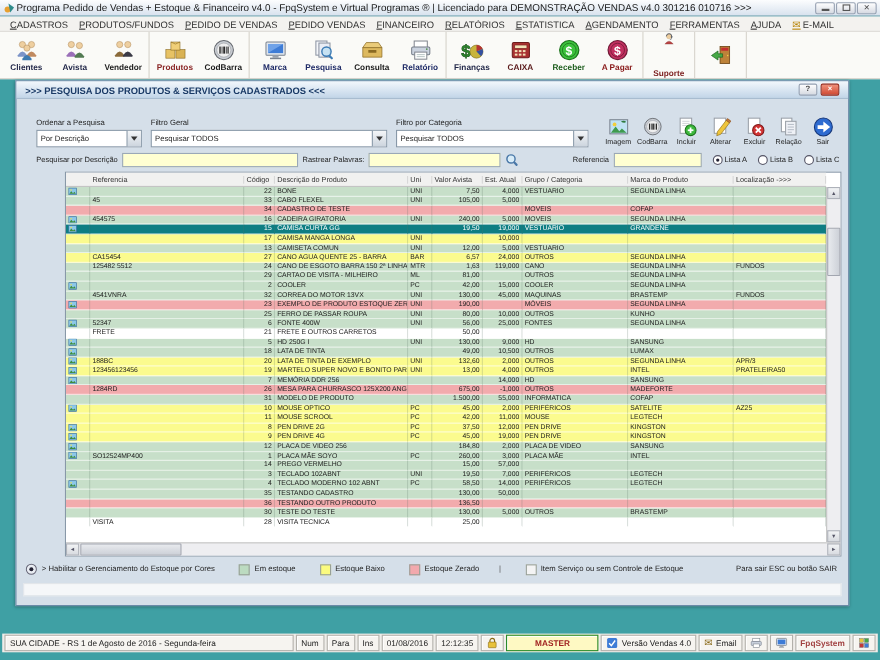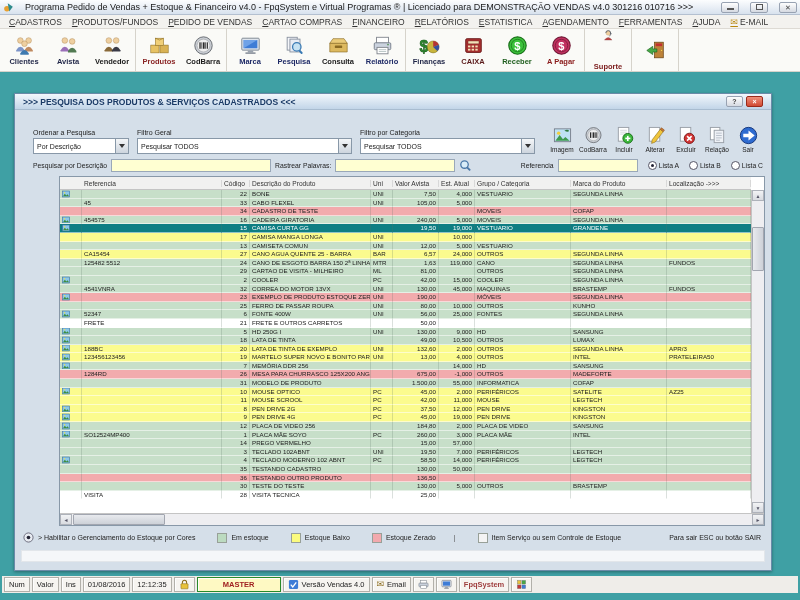--- a/index.html
+++ b/index.html
@@ -1,38 +1,38 @@
 <!DOCTYPE html>
 <html><head>
 <meta charset="utf-8">
 <style>
   *{box-sizing:border-box;margin:0;padding:0}
   html,body{width:800px;height:600px;overflow:hidden}
   body{font-family:"Liberation Sans",sans-serif;background:#3FA0A4;position:relative;color:#222}
   svg{display:block}
   
-  .titlebar{height:15px;background:linear-gradient(#FCFDFE,#D8E2EE);border-bottom:1px solid #B4C0D0;display:flex;align-items:center;padding:0 3px;gap:11px}
+  .titlebar{height:15px;background:linear-gradient(#FCFDFE,#D8E2EE);border-bottom:1px solid #B4C0D0;display:flex;align-items:center;padding:0 3px;gap:1px}
   .title-text{font-size:9px;color:#1A1A1A;white-space:nowrap;overflow:hidden;flex:1}
   .win-btn{width:18px;height:11px;border:1px solid #98A2B2;border-radius:2px;background:linear-gradient(#FEFEFE,#D6DAE2);display:flex;align-items:center;justify-content:center;font-size:7px;color:#444;line-height:1}
   .win-btn .mini{width:7px;height:2px;background:#555;margin-top:4px}
   .win-btn .rest{width:7px;height:6px;border:1px solid #555}
   
   .menubar{height:14px;background:#F3F2EF;border-bottom:1px solid #DDDAD4;display:flex;align-items:center;padding:0 4px;font-size:8.5px;color:#333}
   .menu-item{padding:0 5px;display:inline-block;white-space:nowrap}
   .menu-item::first-letter{text-decoration:underline}
   .mi-mail{color:#B8860B;font-size:9px;margin-right:2px}
   
   .toolbar{height:43px;background:#FAFAF7;border-bottom:1px solid #D6D3CB;display:flex;align-items:stretch;padding:0 1px}
   .tb-group{display:flex;border-right:1px solid #D6D3CB;padding:0 1px}
   .tb-btn{width:44px;display:flex;flex-direction:column;align-items:center;justify-content:center}
   .tb-btn svg{width:23px;height:22px}
   .tb-label{font-size:7.5px;font-weight:bold;white-space:nowrap}
   
   .desktop{position:absolute;top:73px;left:0;right:0;bottom:0;background:#3FA0A4}
-  .panel{position:absolute;left:14px;top:20px;width:758px;height:478px;background:#D5DFE9;border:1px solid #6A8AA8;box-shadow:0 1px 3px rgba(0,0,0,.35)}
+  .panel{position:absolute;left:14px;top:0;width:758px;height:478px;background:#D5DFE9;border:1px solid #6A8AA8;box-shadow:0 1px 3px rgba(0,0,0,.35)}
   .panel-title{height:16px;background:linear-gradient(#F2F7FC,#C2D5E8);border-bottom:1px solid #A8BCD0;display:flex;align-items:center;padding:0 8px;font-size:8.5px;font-weight:bold;color:#1A3A66}
   .pt-btns{margin-left:auto;display:flex;gap:3px}
   .pt-btn{width:17px;height:11px;border:1px solid #98A2B2;border-radius:2px;background:linear-gradient(#FDFDFD,#D6DAE2);font-size:7px;color:#444;display:flex;align-items:center;justify-content:center;line-height:1}
   .pt-btn.close{background:linear-gradient(#F0907A,#D04A34);border-color:#9A2A1A;color:#fff;font-weight:bold}
   
   .filters{display:flex;align-items:flex-end;padding:4px 8px 2px 18px;height:46px}
   .fgroup{display:flex;flex-direction:column;gap:2px;margin-right:8px}
   .flabel{font-size:7px;color:#222}
   .combo{height:16px;background:#fff;border:1px solid #8898A8;display:flex;align-items:center;font-size:7px;padding-left:3px}
   .combo-btn{margin-left:auto;width:13px;height:100%;background:linear-gradient(#F4F6F8,#CDD5DE);border-left:1px solid #8898A8;display:flex;align-items:center;justify-content:center}
@@ -96,21 +96,21 @@
   <span class="win-btn">
       <span class="rest"></span>
     </span>
   <span class="win-btn">✕</span>
 </div>
 
 <div class="menubar" id="menubar">
     <span class="menu-item">CADASTROS</span>
     <span class="menu-item">PRODUTOS/FUNDOS</span>
     <span class="menu-item">PEDIDO DE VENDAS</span>
-    <span class="menu-item">CARTAO COMPRAS</span>
+    <span class="menu-item">PEDIDO VENDAS</span>
     <span class="menu-item">FINANCEIRO</span>
     <span class="menu-item">RELATÓRIOS</span>
     <span class="menu-item">ESTATISTICA</span>
     <span class="menu-item">AGENDAMENTO</span>
     <span class="menu-item">FERRAMENTAS</span>
     <span class="menu-item">AJUDA</span>
     <span class="menu-item"><span class="mi-mail">✉</span>E-MAIL</span>
   </div>
 <div class="toolbar" id="toolbar">
     <div class="tb-group">
@@ -978,22 +978,23 @@
         <span class="leg-item"><span class="sw" style="background: rgb(242, 169, 173);"></span>Estoque Zerado</span>
         <span class="leg-sep">|</span>
         <span class="leg-item"><span class="sw" style="background: rgb(244, 244, 244);"></span>Item Serviço ou sem Controle de Estoque</span>
         <span class="leg-hint">Para sair ESC ou botão SAIR</span>
       </div>
     <div class="panel-foot"></div>
   </div>
 </div>
 
 <div class="statusbar" id="statusbar">
+    <div class="scell flex">SUA CIDADE - RS  1 de Agosto de 2016 - Segunda-feira</div>
     <div class="scell">Num</div>
-    <div class="scell">Valor</div>
+    <div class="scell">Para</div>
     <div class="scell">Ins</div>
     <div class="scell">01/08/2016</div>
     <div class="scell">12:12:35</div>
     <div class="scell">
       <svg viewBox="0 0 14 14">
         <rect x="2.5" y="6" width="9" height="6.5" rx="0.8" fill="#E8C23C" stroke="#8A6A14" stroke-width="0.7"></rect>
         <path d="M4.3 6 V4.4 a2.7 2.7 0 0 1 5.4 0 V6" fill="none" stroke="#8A6A14" stroke-width="1.3"></path>
       </svg>
     </div>
     <div class="scell master">MASTER</div>

